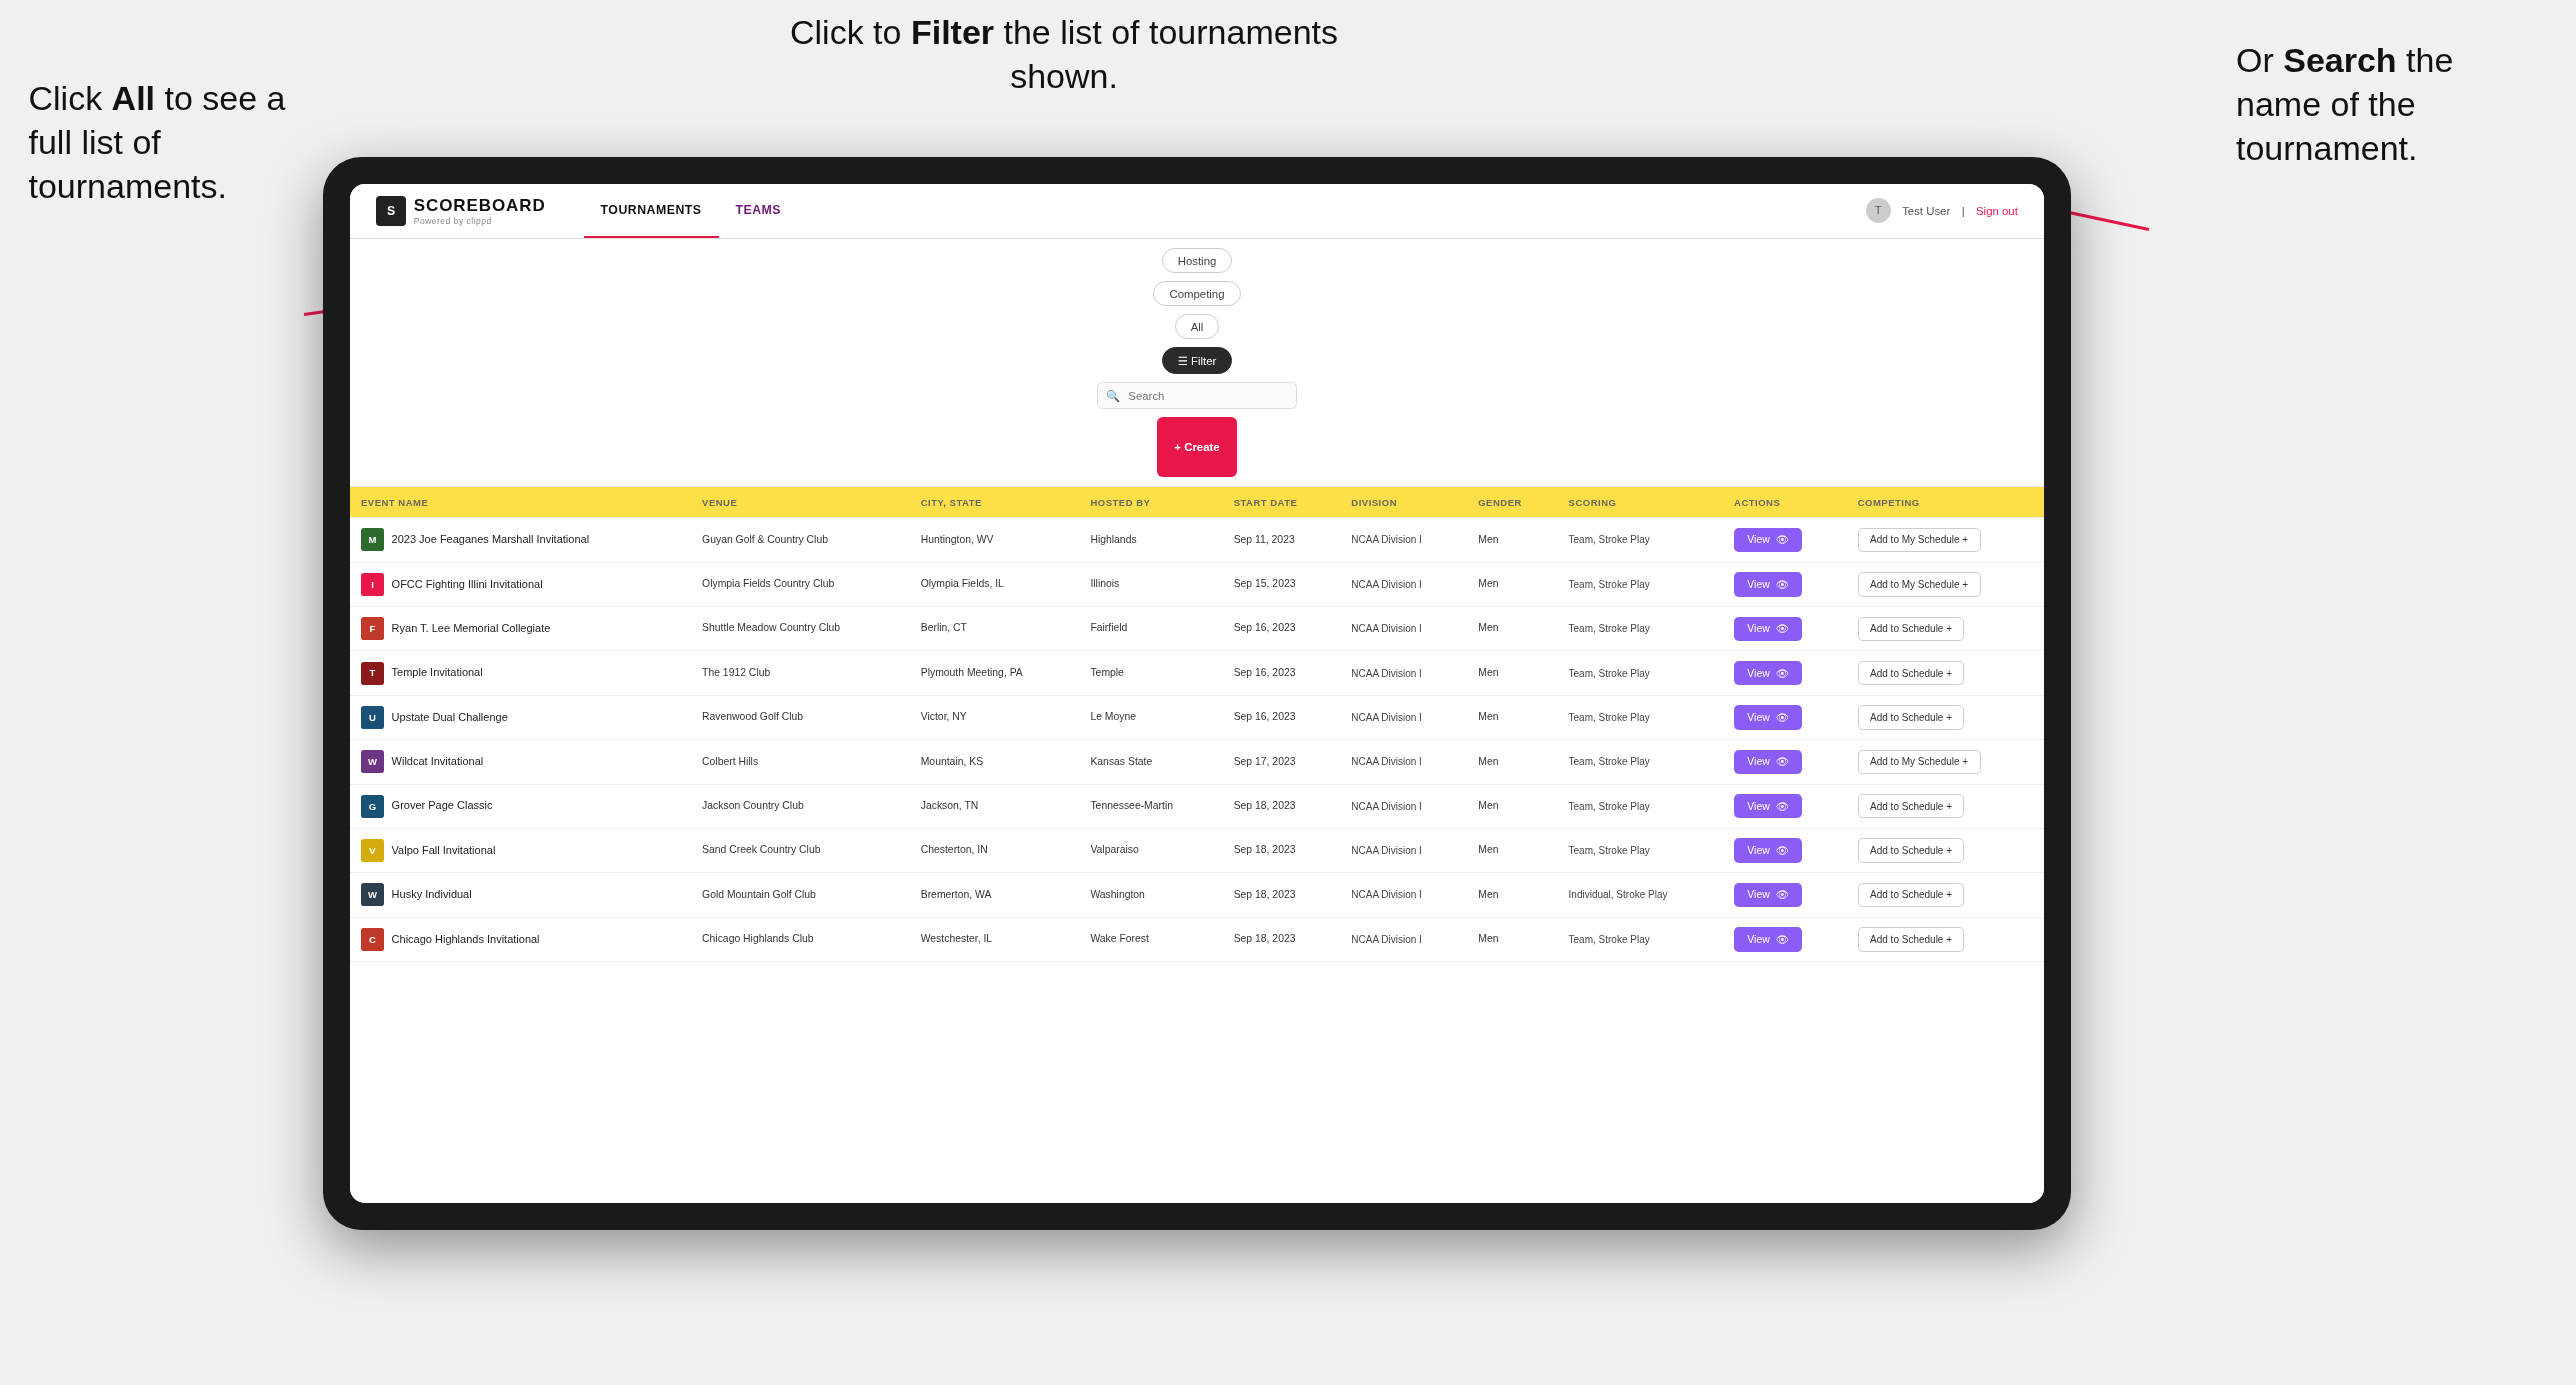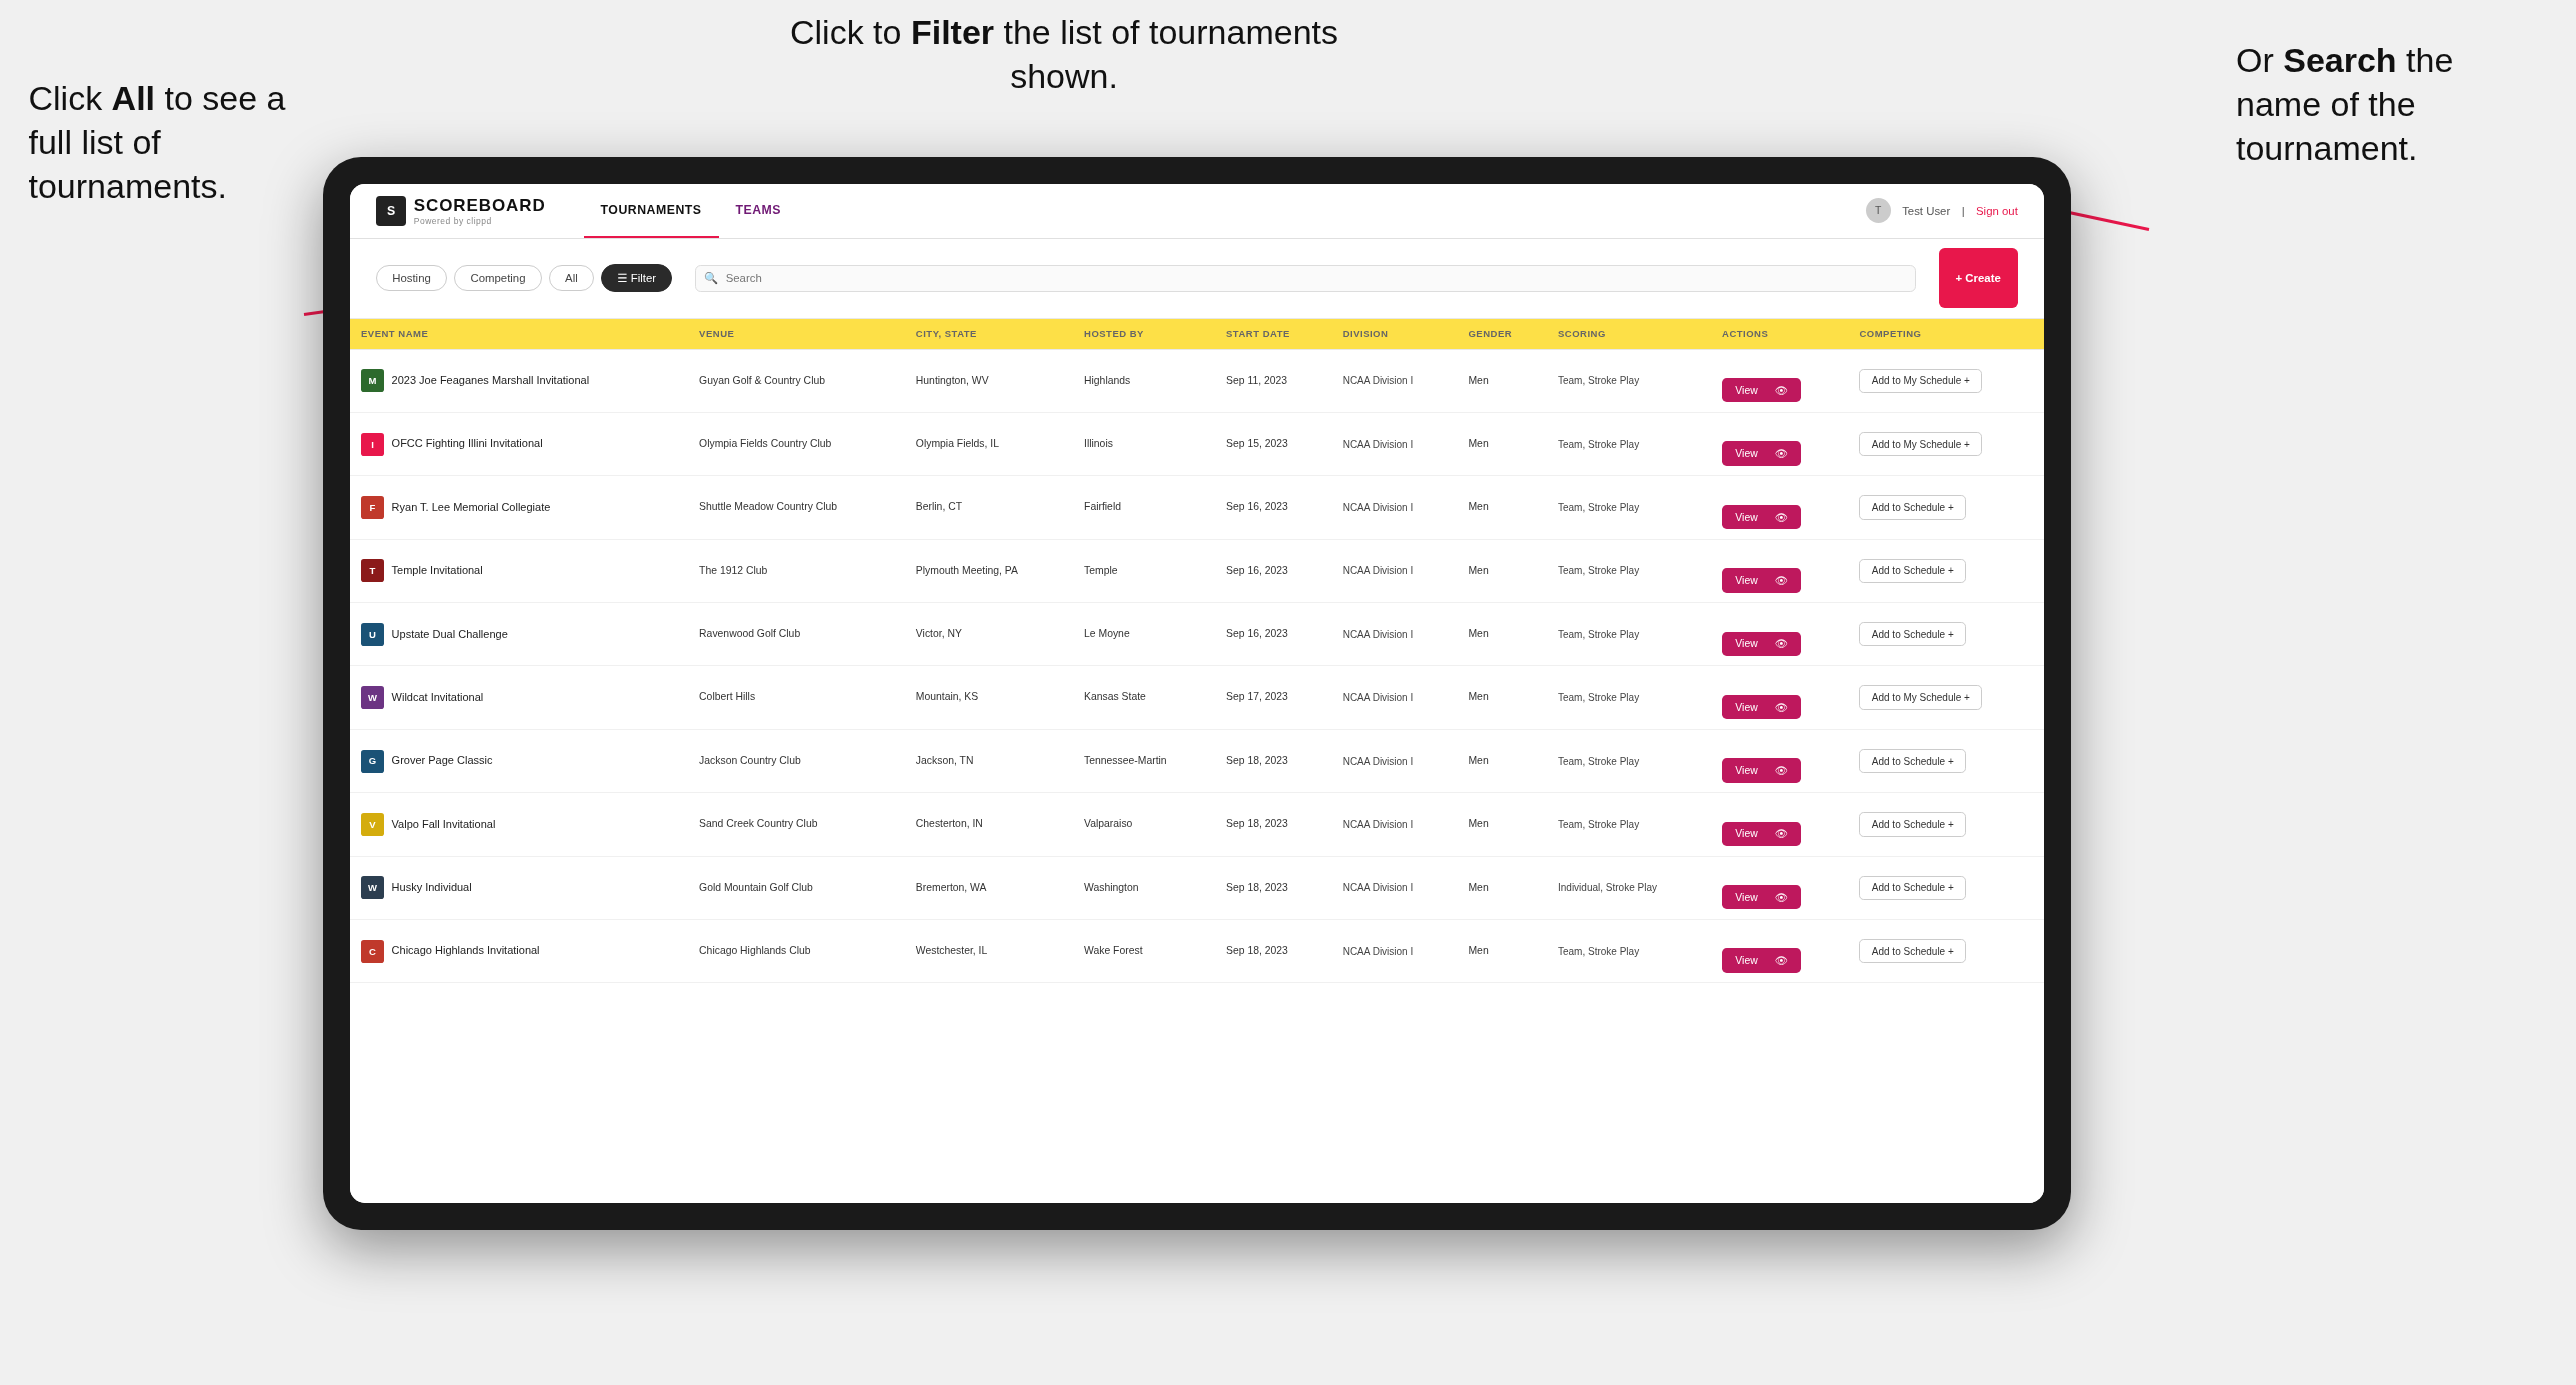--- a/index.html
+++ b/index.html
@@ -147,20 +147,21 @@
 
     
     .filter-bar {
       background: #fff;
       padding: 9.5px 26.6px;
       display: flex;
       align-items: center;
       gap: 7.6px;
       border-bottom: 0.9px solid #e8e8e8;
       flex-shrink: 0;
+      flex-direction: column;
     }
     .filter-btn {
       padding: 5.7px 15px;
       border-radius: 19px;
       border: 0.9px solid #ccc;
       background: #fff;
       font-size: 11.4px;
       cursor: pointer;
       color: #444;
     }
@@ -266,32 +267,31 @@
       font-size: 10px;
       color: #444;
       line-height: 1.3;
     }
     .scoring-cell {
       font-size: 10px;
       color: #444;
       line-height: 1.3;
     }
     .view-btn {
-      background: #be185d;
+      background: #8b5cf6;
       color: #fff;
       border: none;
       padding: 5.7px 13.3px;
       border-radius: 4.7px;
       font-size: 10.4px;
       cursor: pointer;
       display: flex;
       align-items: center;
-      gap: 17px;
+      gap: 6px;
       white-space: nowrap;
-      margin-top: 19px;
     }
     .view-btn .eye-icon {
       font-size: 10.4px;
     }
     .add-schedule-btn {
       background: #fff;
       color: #333;
       border: 0.9px solid #ccc;
       padding: 5.7px 11.4px;
       border-radius: 4.7px;

